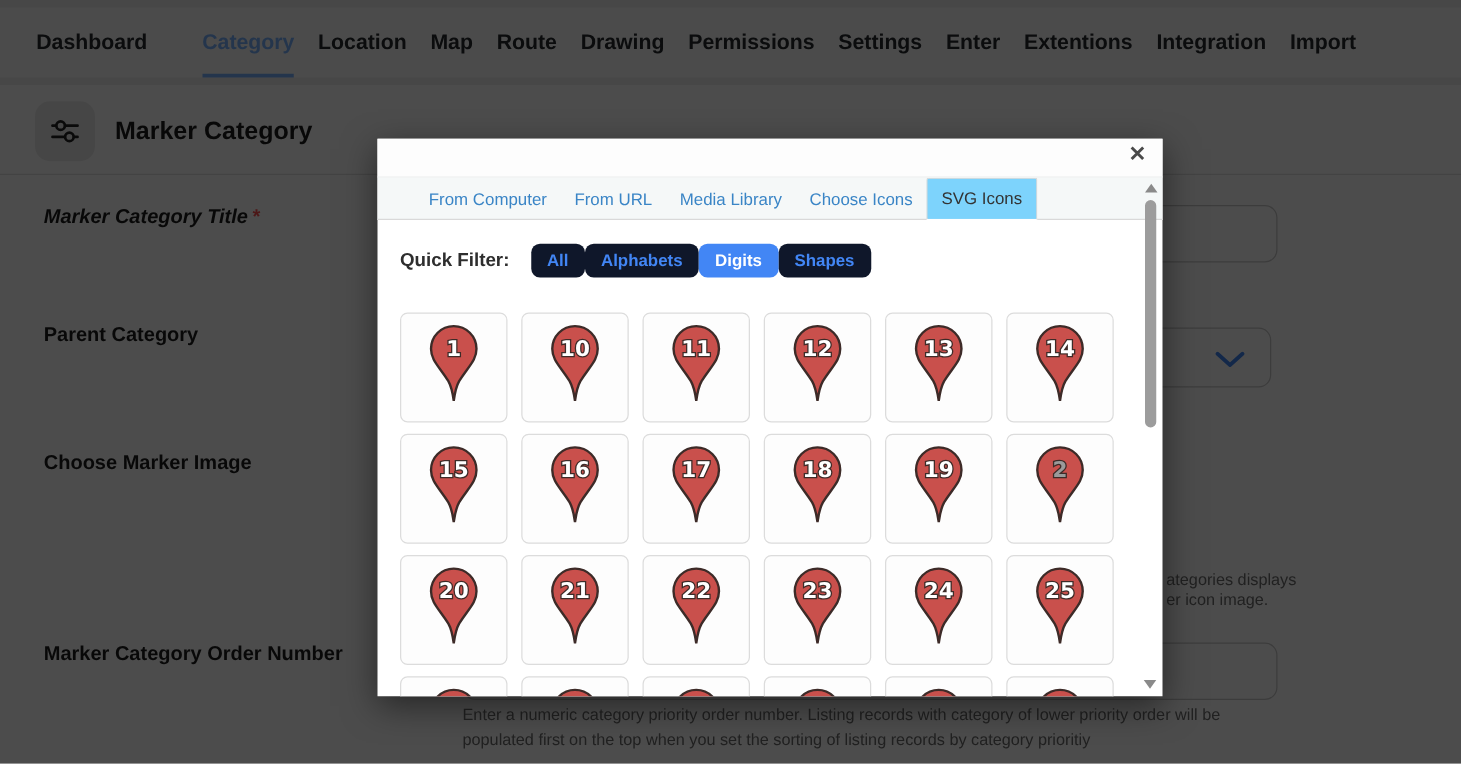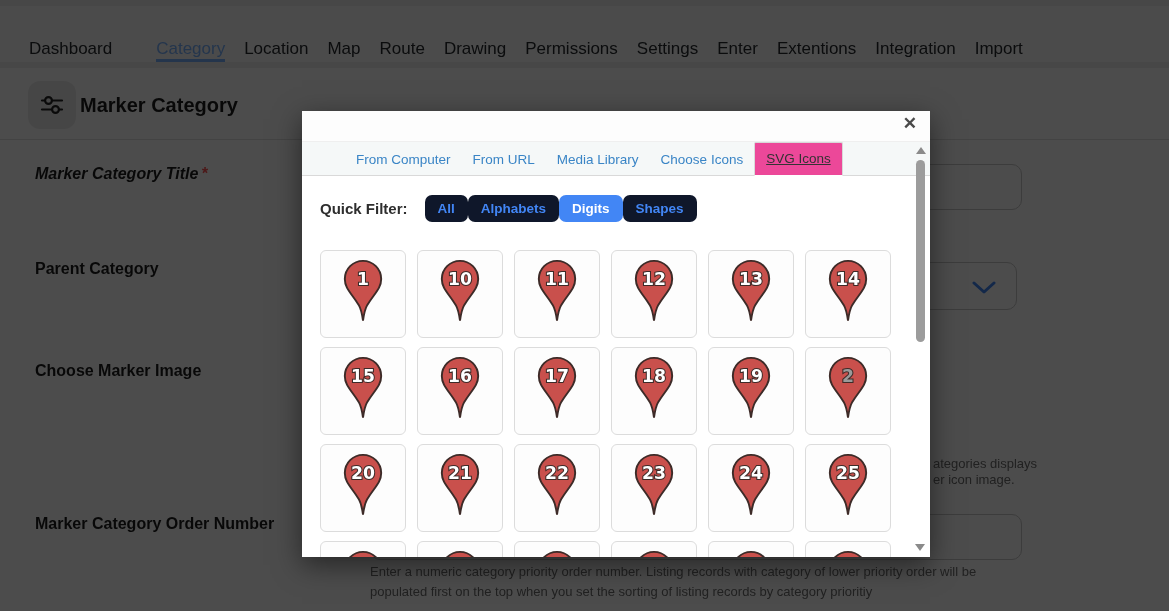--- a/index.html
+++ b/index.html
@@ -3,26 +3,26 @@
 <meta charset="utf-8">
 <style>
   html,body{margin:0;padding:0;}
   body{font-family:"Liberation Sans", sans-serif;}
   .stage{position:relative;width:1169px;height:611px;overflow:hidden;background:#ededed;}
 
   
   .page{position:absolute;inset:0;}
   .topnav{position:absolute;top:6px;left:0;right:0;height:56px;background:#fbfbfb;
           display:flex;align-items:stretch;gap:19px;padding-left:29px;}
-  .nav-item{display:flex;align-items:flex-end;font-size:17px;font-weight:400;color:#262a2e;
+  .nav-item{display:flex;align-items:center;font-size:17px;font-weight:700;color:#262a2e;
             text-decoration:none;border-bottom:3px solid transparent;padding-top:3px;cursor:pointer;}
   .nav-item.active{color:#7ab3ff;border-bottom-color:#7ab3ff;margin-left:25px;}
 
   .content{position:absolute;top:68px;left:0;right:0;bottom:0;background:#ffffff;}
-  .page-header{display:flex;align-items:center;gap:4px;padding:13px 0 0 28px;}
+  .page-header{display:flex;align-items:center;gap:16px;padding:13px 0 0 28px;}
   .icon-box{width:48px;height:48px;border-radius:12px;background:#ececec;display:flex;
             align-items:center;justify-content:center;}
   .page-title{margin:0;font-size:20px;font-weight:bold;color:#1d1d1d;}
   .divider{margin-top:10px;border-top:1px solid #e2e2e2;height:0;}
 
   .form-label{position:absolute;left:35px;font-size:16px;font-weight:bold;color:#1d1d1d;}
   .req{color:#ff5252;margin-left:3px;}
   .lbl-title{top:97px;font-style:italic;} .lbl-parent{top:192px;} .lbl-image{top:294px;} .lbl-order{top:447px;}
 
   .text-input{position:absolute;left:370px;width:652px;height:46px;border:1px solid #c9c9c9;
@@ -40,25 +40,25 @@
   
   .overlay{position:absolute;inset:0;background:rgba(0,0,0,0.70);}
 
   
   .modal{position:absolute;left:302px;top:111px;width:628px;height:446px;background:#fff;
          box-shadow:0 8px 26px rgba(0,0,0,0.5);}
   .modal-header{height:30px;position:relative;background:#fdfdfd;}
   .close-btn{position:absolute;right:7px;top:3px;border:none;background:none;font-size:17px;
              font-weight:bold;color:#4a4a4a;cursor:pointer;font-family:inherit;line-height:1;}
   .tabbar{height:35px;background:#f5f8f8;border-top:1px solid #efefef;border-bottom:1px solid #d9d9d9;
-          display:flex;align-items:flex-end;padding-left:43px;box-sizing:border-box;}
+          display:flex;align-items:flex-end;padding-left:30px;box-sizing:border-box;}
   .tab{font-size:13.5px;color:#3a85c6;padding:8px 11px 9px;text-decoration:none;cursor:pointer;
        margin-bottom:-1px;white-space:nowrap;}
-  .tab.active{background:#ec4899;color:#333;border:1px solid #d9d9d9;border-bottom:1px solid #fff;
-              border-radius:2px 2px 0 0;text-decoration:underline;}
+  .tab.active{background:#7dd3fc;color:#333;border:1px solid #d9d9d9;border-bottom:1px solid #fff;
+              border-radius:2px 2px 0 0;}
   .modal-body{position:relative;padding:19px 0 0 18px;height:381px;box-sizing:border-box;overflow:hidden;}
   .filter-row{display:flex;align-items:center;gap:11px;height:27px;}
   .qf-label{font-size:15px;font-weight:bold;color:#2e2e2e;margin-right:6px;}
   .fbtn{border:none;border-radius:7px;padding:6px 13px;font-size:13.5px;font-weight:bold;
         background:#0f172a;color:#4286f5;font-family:inherit;cursor:pointer;}
   .fbtn.active{background:#4286f5;color:#fff;}
   .icon-grid{margin-top:28px;display:grid;grid-template-columns:repeat(6,86px);gap:9px 11px;width:571px;}
   .icon-card{width:86px;height:88px;background:#fdfdfd;border:1px solid #dcdcdc;border-radius:6px;
              display:flex;justify-content:center;padding-top:7px;box-sizing:border-box;cursor:pointer;}
   .pin-num{font-family:"DejaVu Sans", sans-serif;font-size:18px;font-weight:bold;}

